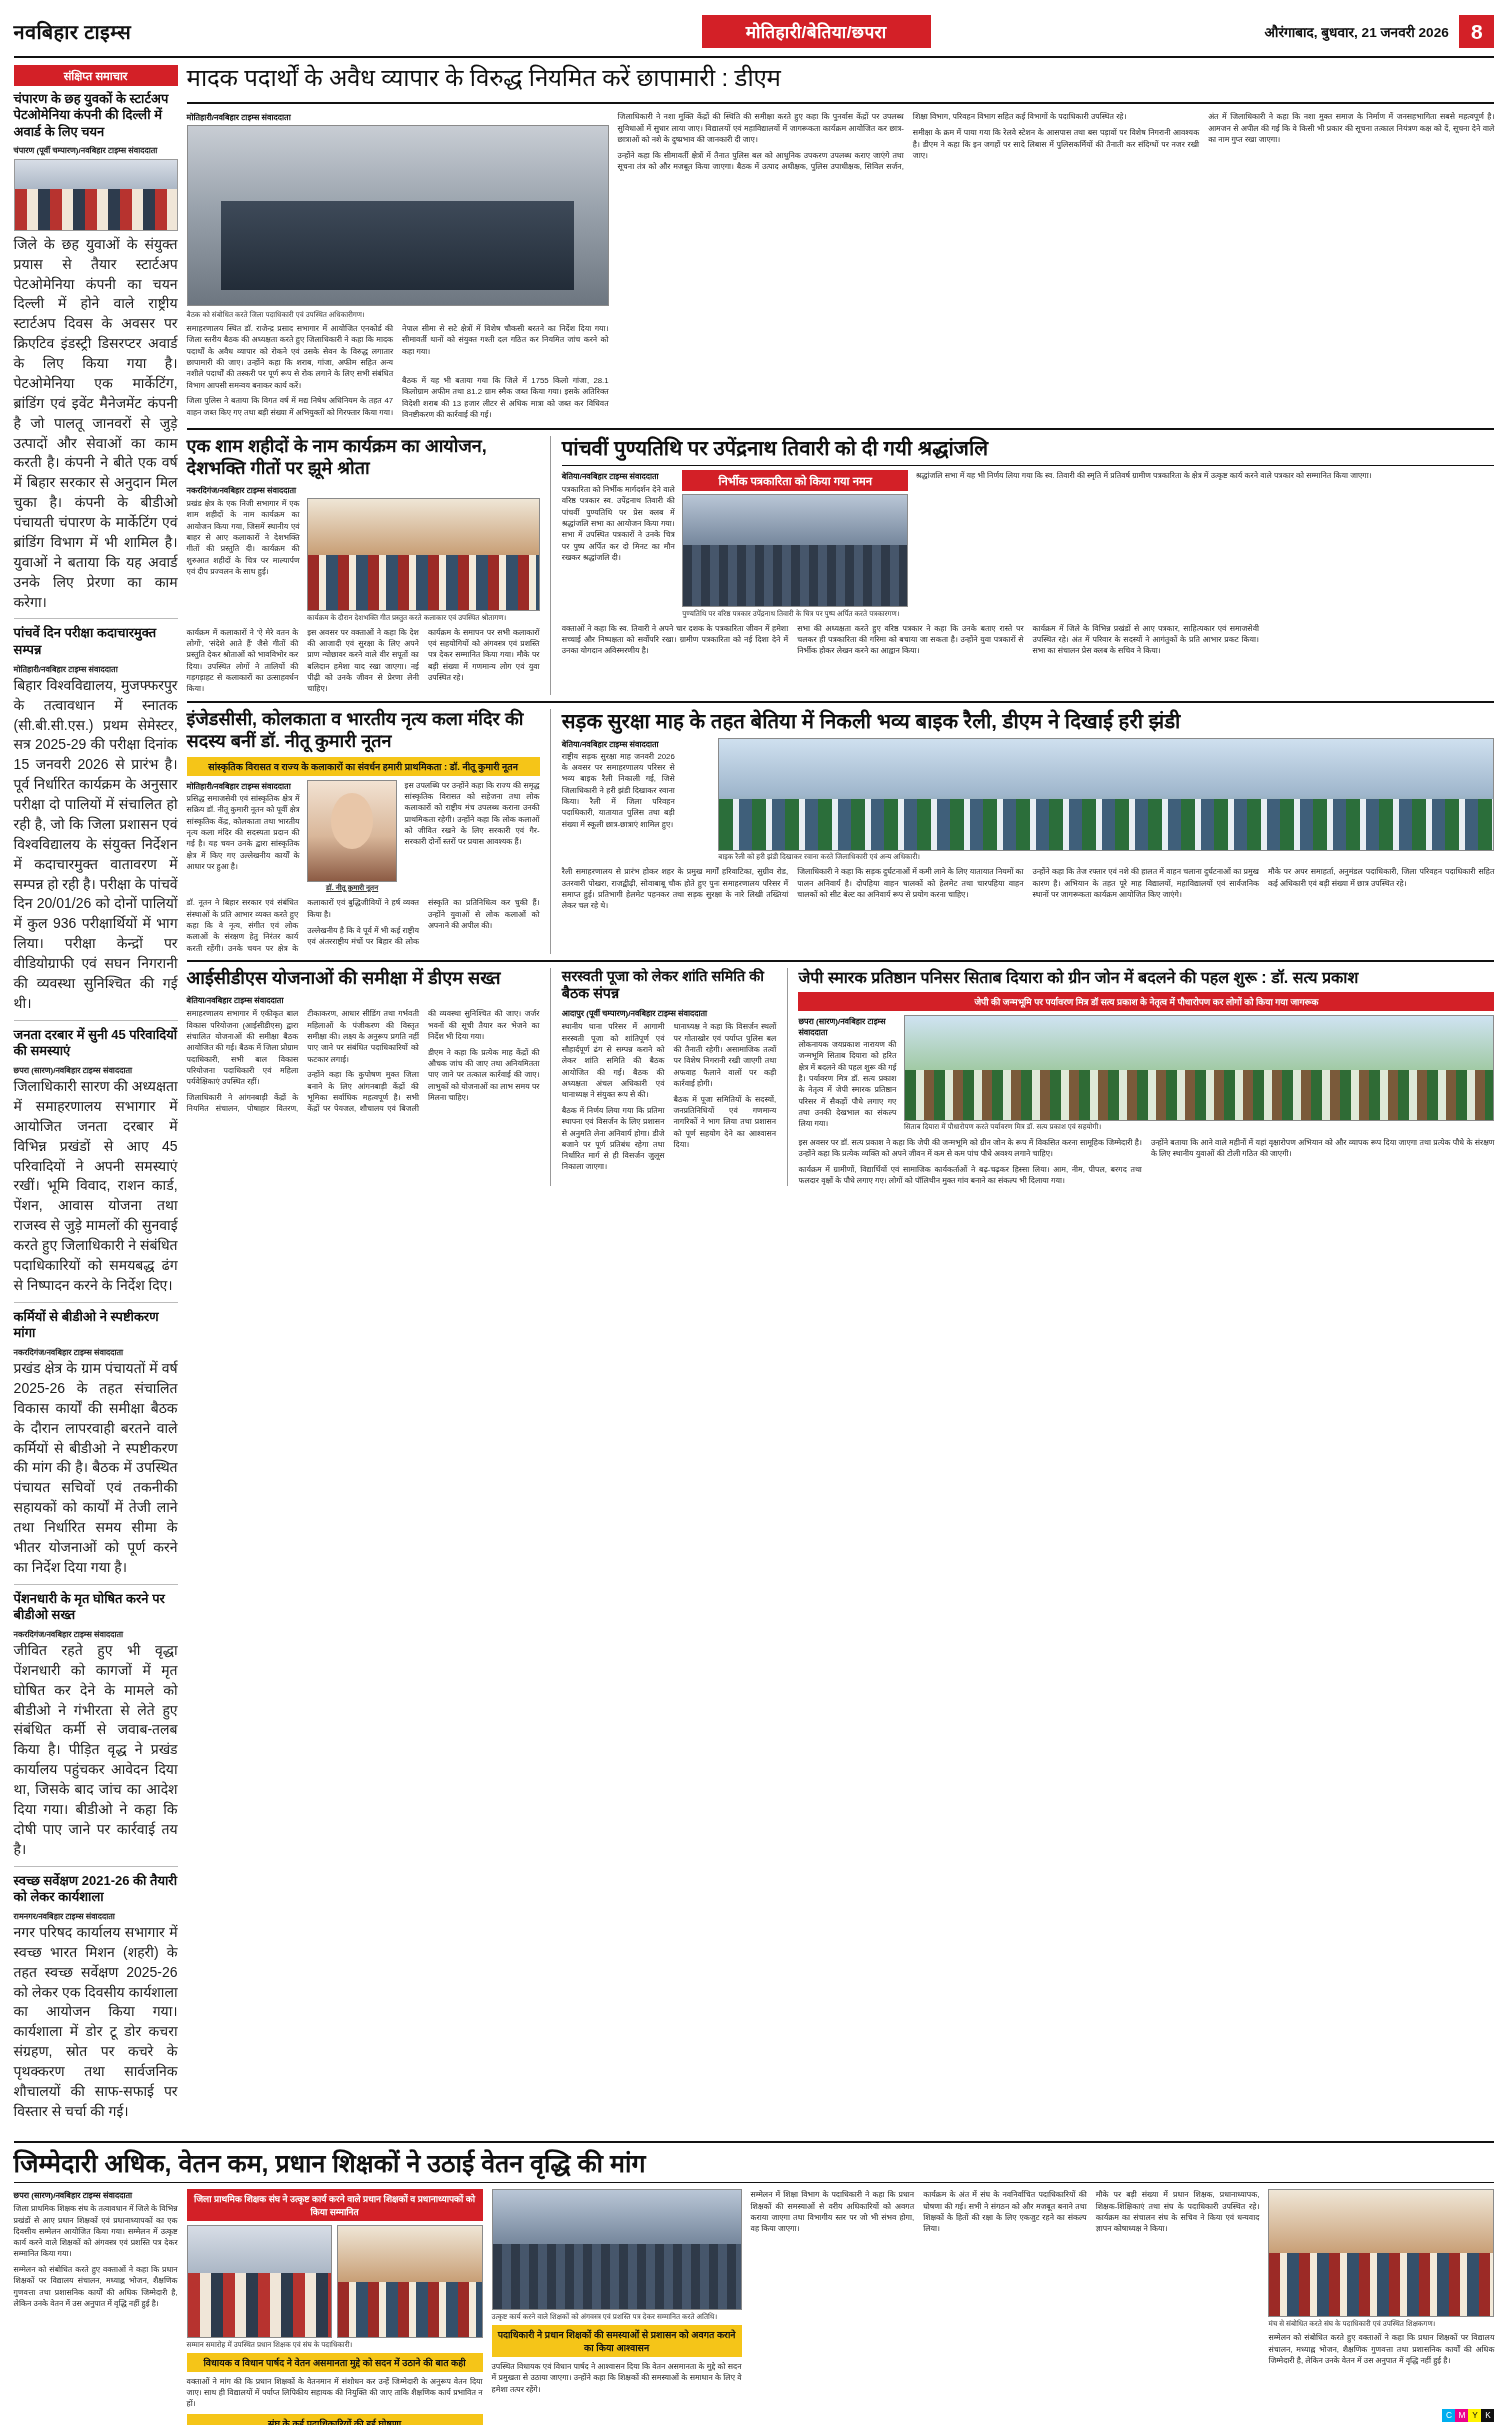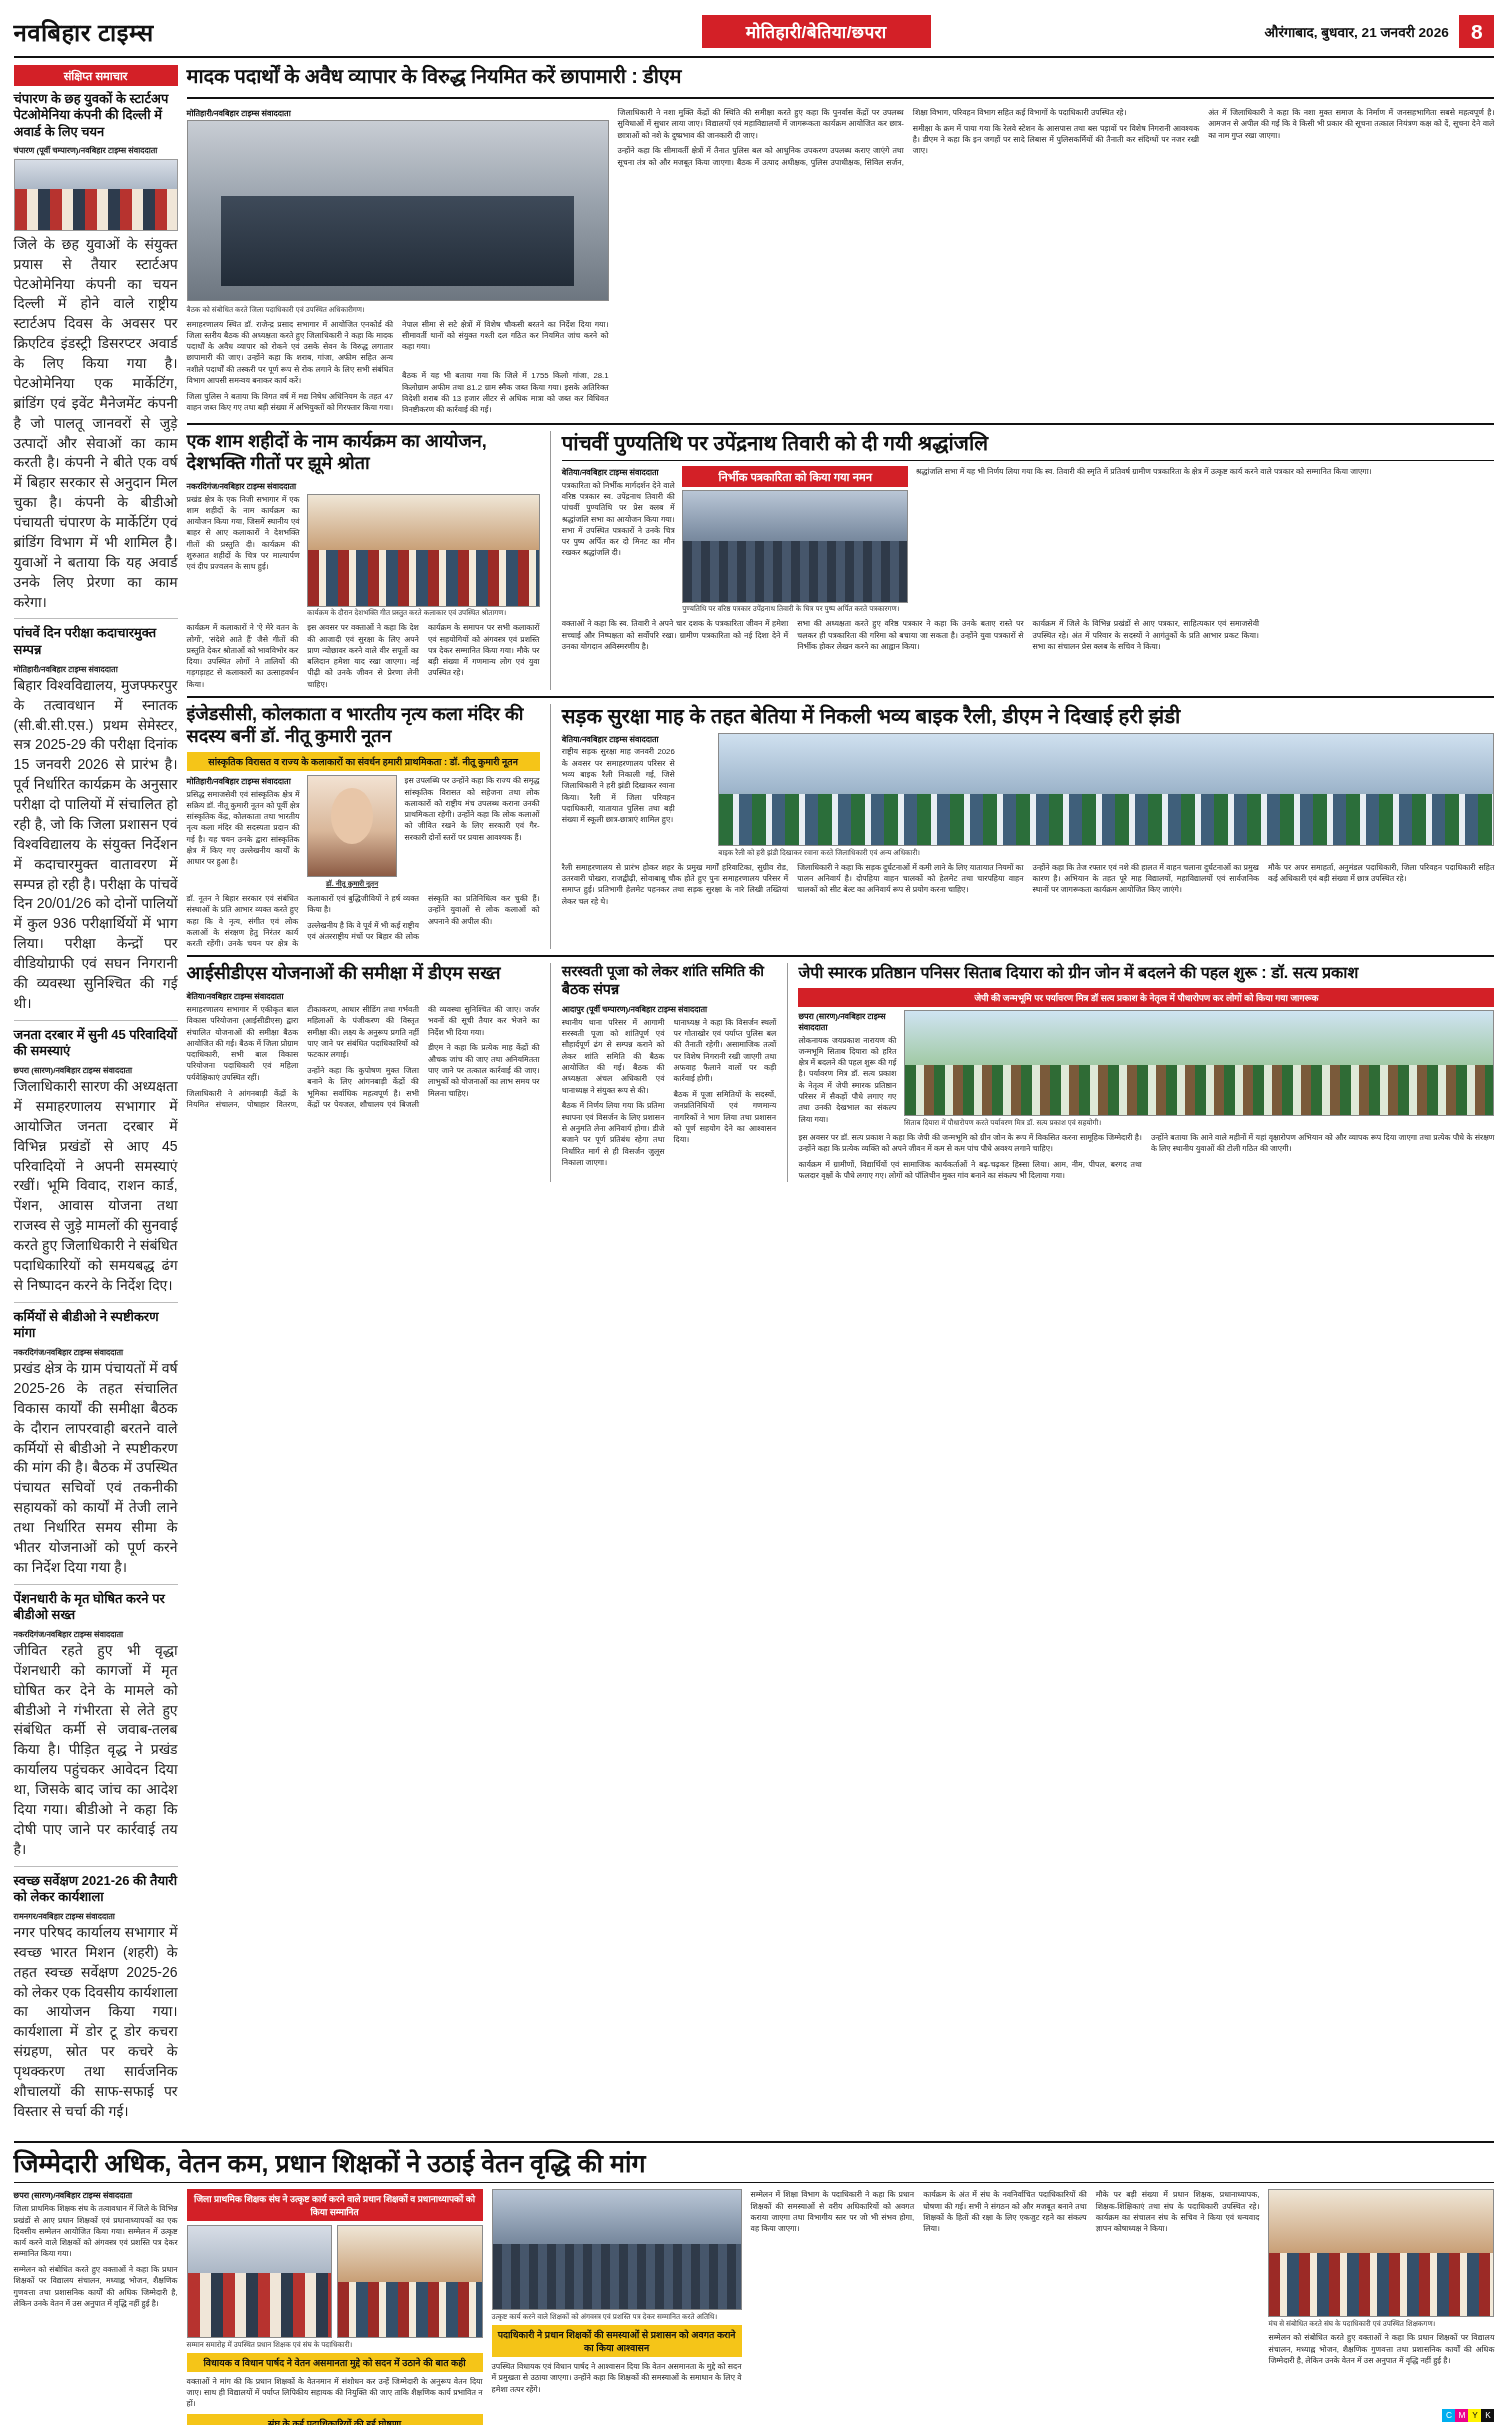--- a/index.html
+++ b/index.html
@@ -7,21 +7,21 @@
   body {
     width:1508px; height:2426px;
     background:#fff;
     font-family:"Liberation Sans", sans-serif;
     color:#111;
   }
   .page { width:1508px; height:2426px; padding:10.6px 13.6px 6px 13.6px; position:relative; }
 
   
   .masthead { display:flex; align-items:center; height:47px; border-bottom:2.3px solid #111; padding-bottom:3px; }
-  .mast-logo { font-size:24px; font-weight:bold; letter-spacing:0.4px; color:#111; width:354px; }
+  .mast-logo { font-size:20px; font-weight:bold; letter-spacing:0.4px; color:#111; width:354px; }
   .mast-center { flex:1; display:flex; justify-content:center; }
   .mast-edition {
     background:#d32027; color:#fff; font-size:17.3px; font-weight:bold;
     padding:5.3px 44px; letter-spacing:0.4px;
   }
   .mast-right { display:flex; align-items:center; gap:10.6px; }
   .mast-date { font-size:13.6px; font-weight:bold; color:#111; }
   .mast-page { background:#d32027; color:#fff; font-weight:bold; font-size:21px; width:35px; height:33px; display:flex; align-items:center; justify-content:center; }
 
   
@@ -35,21 +35,21 @@
     text-align:center; padding:3px 0; margin-bottom:4.5px;
   }
   .rail-item { border-bottom:0.8px solid #bbb; padding-bottom:6px; margin-bottom:6px; }
   .rail-title { font-size:13px; font-weight:bold; line-height:1.28; margin-bottom:3.8px; color:#111; }
   .rail-byline { font-size:8px; font-weight:bold; color:#222; margin-bottom:2.3px; }
   .rail-body { font-size:14px; line-height:1.42; text-align:justify; color:#222; }
   .rail-photo { width:100%; height:72px; margin:3.8px 0; position:relative; overflow:hidden; border:0.8px solid #999; }
 
   
   .hl-main {
-    font-size:20px; font-weight:bold; line-height:1.12; letter-spacing:-0.2px;
+    font-size:24px; font-weight:normal; line-height:1.12; letter-spacing:-0.2px;
     border-bottom:2.3px solid #111; padding-bottom:10px; margin-bottom:7.5px;
   }
   .hl-2 { font-size:20.4px; font-weight:bold; line-height:1.2; }
   .hl-3 { font-size:18px; font-weight:bold; line-height:1.22; }
   .hl-wide { font-size:25px; font-weight:bold; line-height:1.16; }
 
   .story { margin-bottom:7.5px; }
   .cols2 { column-count:2; column-gap:9px; }
   .cols3 { column-count:3; column-gap:9px; }
   .cols4 { column-count:4; column-gap:9px; }

